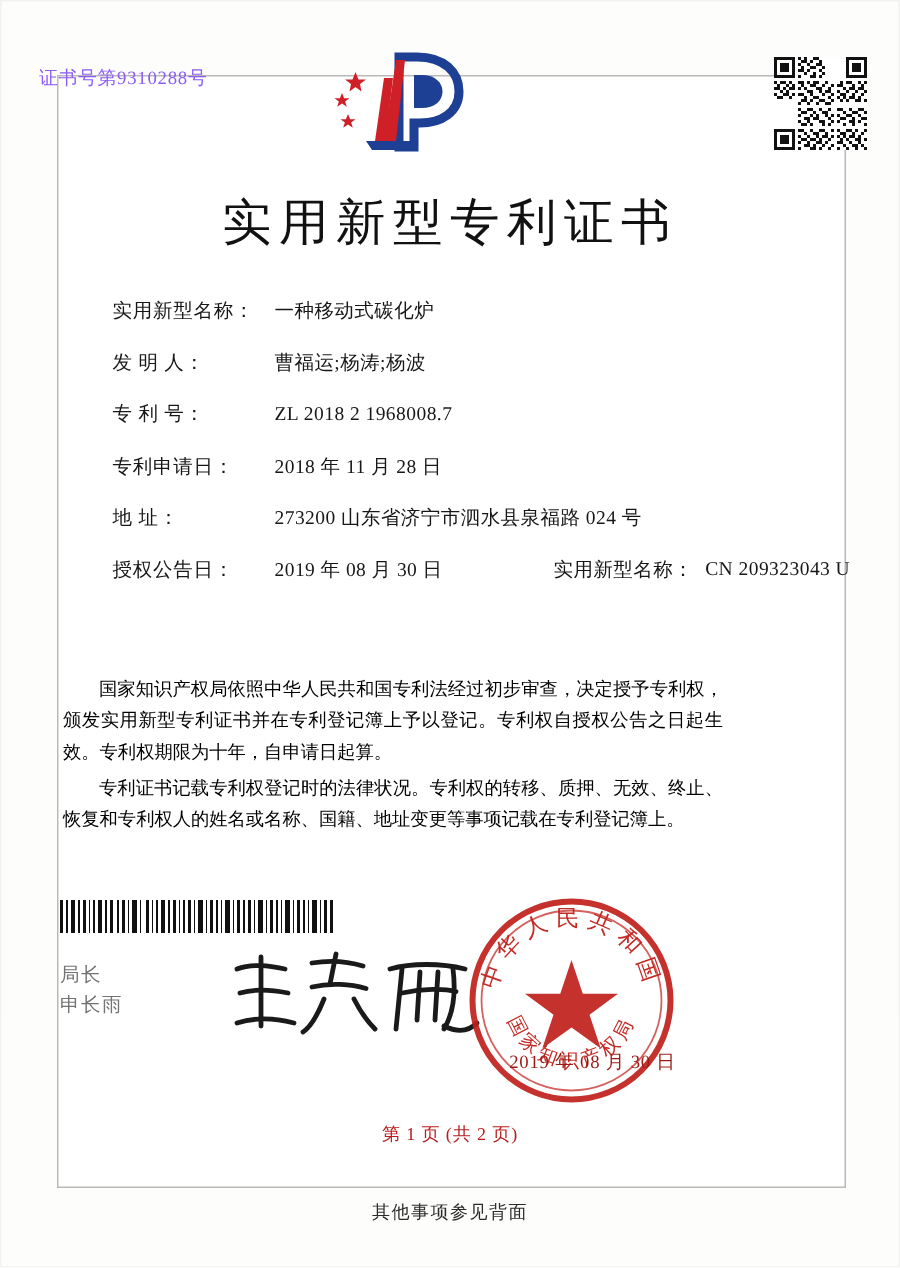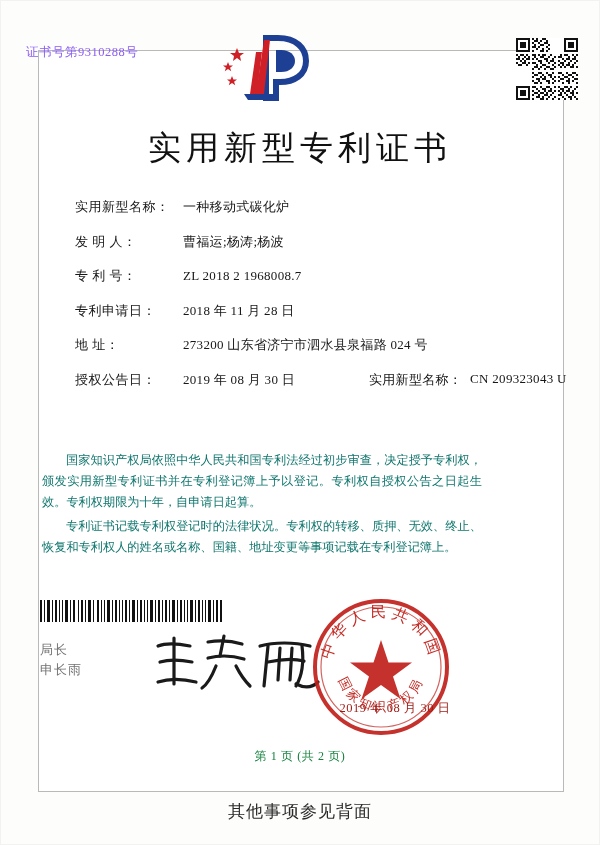--- a/index.html
+++ b/index.html
@@ -119,22 +119,23 @@
   .field-value .seg-label { margin-right: 8px; }
 
   
   .paragraphs {
     position: absolute;
     left: 42px;
     top: 450px;
     width: 440px;
     font-size: 12.2px;
     line-height: 21px;
-    color: #0f766e;
+    color: #000000;
     text-align: justify;
+    font-family: Liberation Mono, monospace;
   }
   .paragraphs p {
     margin: 0 0 3px 0;
     text-indent: 24px;
   }
 
   
   .barcode {
     position: absolute;
     left: 40px;
@@ -183,30 +184,30 @@
     letter-spacing: 0.5px;
   }
 
   
   .page-count {
     position: absolute;
     left: 0; right: 0;
     top: 748px;
     text-align: center;
     font-size: 12px;
-    color: #15803d;
+    color: #b91c1c;
     letter-spacing: 0.6px;
   }
 
   .footnote {
     position: absolute;
     left: 0; right: 0;
     top: 800px;
     text-align: center;
-    font-size: 17px;
+    font-size: 12px;
     color: #2a2a2a;
     letter-spacing: 1px;
   }
 </style>
 </head>
 <body>
 
 <div class="page">
   <div class="cert-frame"></div>
 

